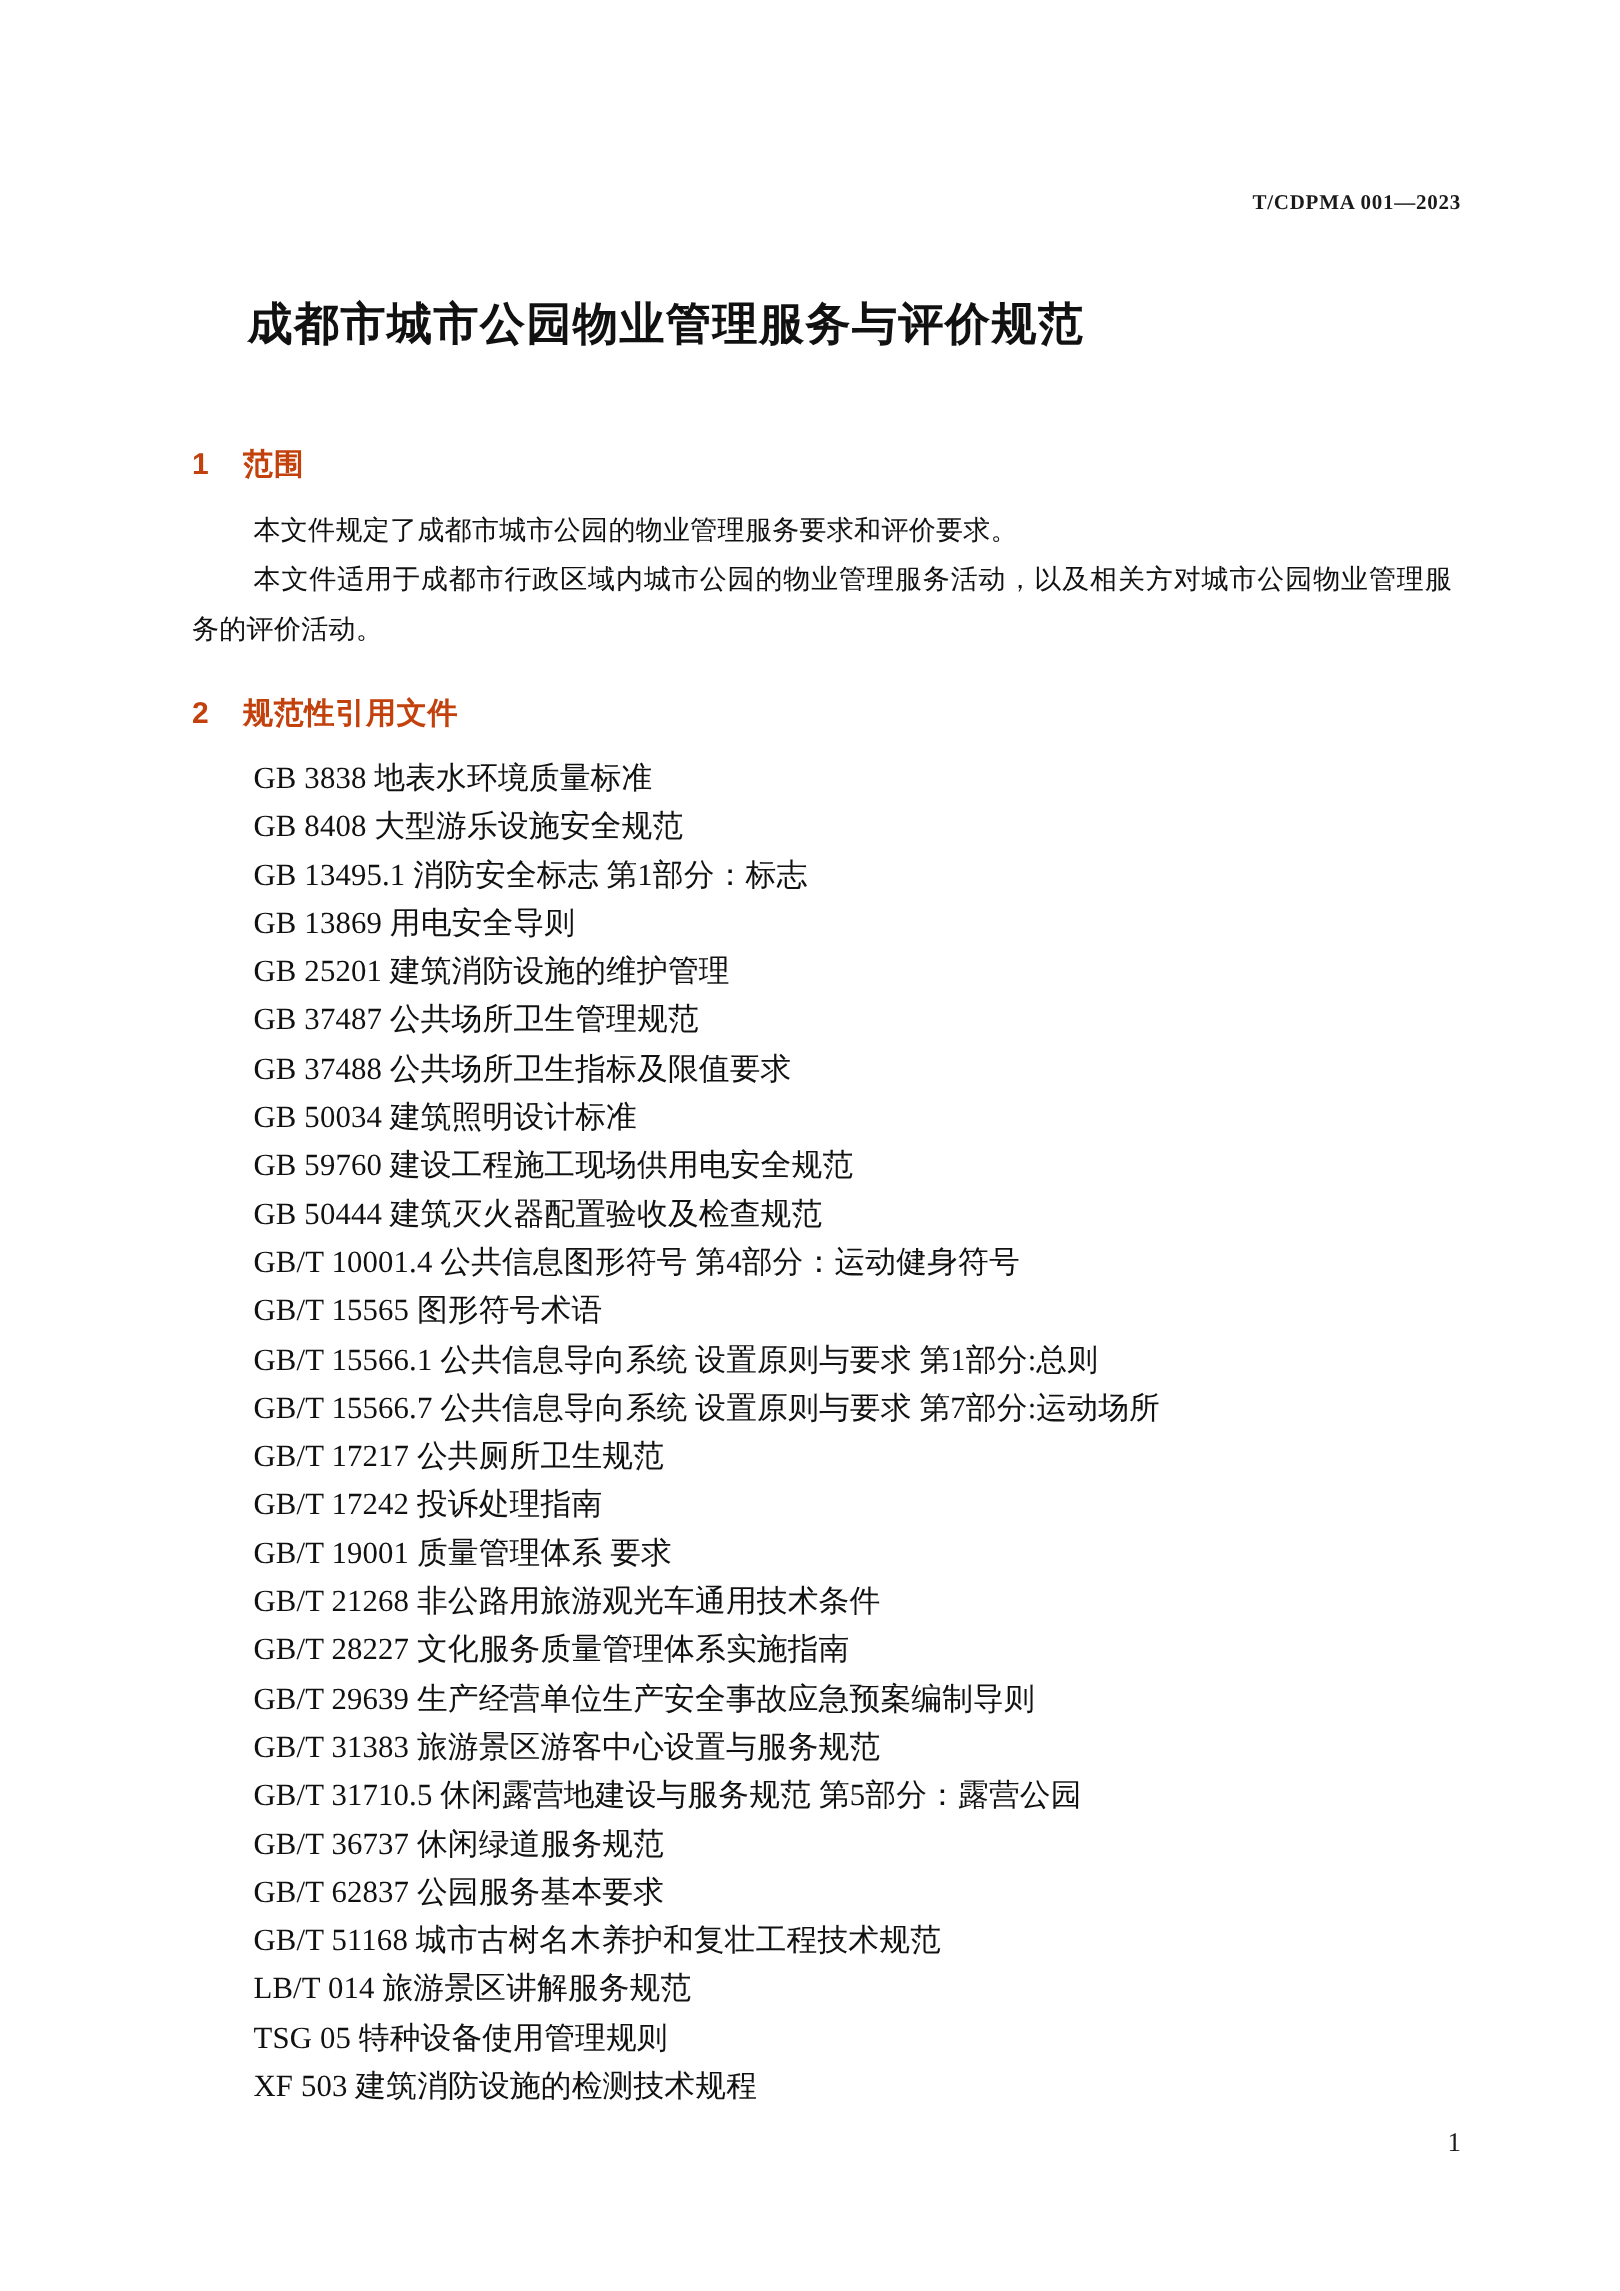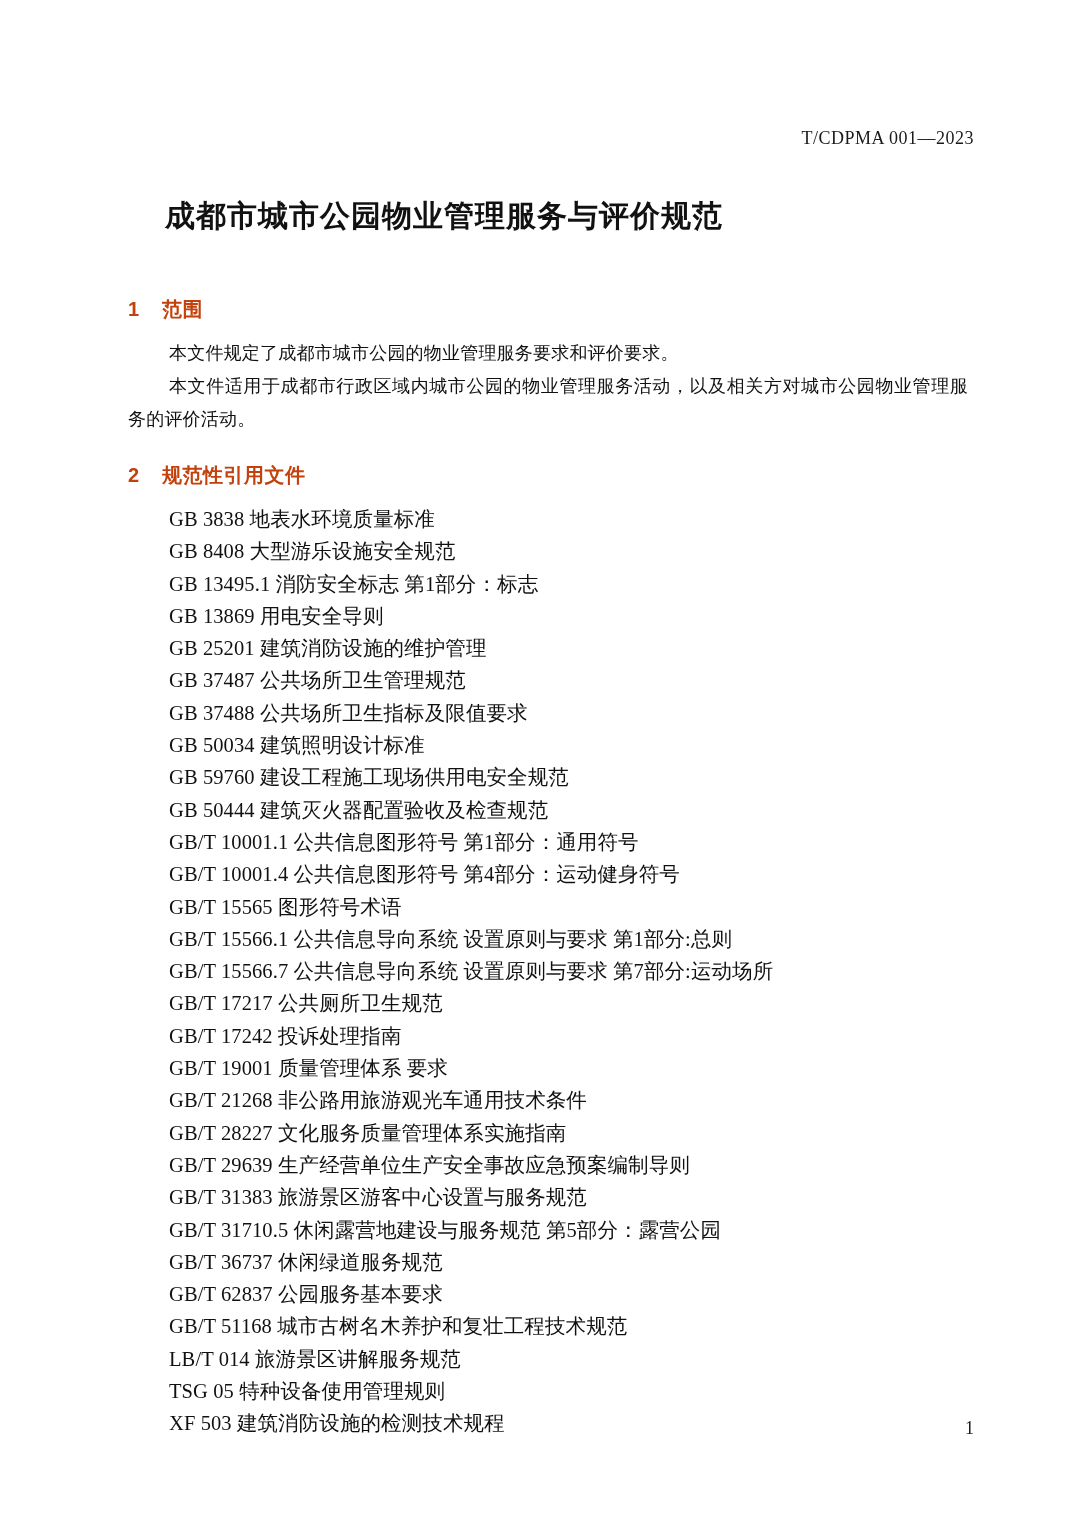--- a/index.html
+++ b/index.html
@@ -20,24 +20,25 @@
     width: 1080px;
     height: 1527px;
     box-sizing: border-box;
     padding: 0;
   }
   .header-code {
     position: absolute;
     top: 128px;
     right: 106px;
     font-family: "Liberation Serif", "DejaVu Serif", serif;
-    font-size: 18px;
+    font-size: 14px;
     letter-spacing: 0.5px;
     color: #1a1a1a;
     white-space: nowrap;
+    font-weight: bold;
   }
   .doc-title {
     position: absolute;
     top: 196px;
     left: 0;
     width: 888px;
     text-align: center;
     font-family: "Liberation Sans", "DejaVu Sans", sans-serif;
     font-weight: bold;
     font-size: 30px;
@@ -120,21 +121,20 @@
       <li>GB 3838  地表水环境质量标准</li>
       <li>GB 8408  大型游乐设施安全规范</li>
       <li>GB 13495.1  消防安全标志  第1部分：标志</li>
       <li>GB 13869  用电安全导则</li>
       <li>GB 25201  建筑消防设施的维护管理</li>
       <li>GB 37487  公共场所卫生管理规范</li>
       <li>GB 37488  公共场所卫生指标及限值要求</li>
       <li>GB 50034  建筑照明设计标准</li>
       <li>GB 59760  建设工程施工现场供用电安全规范</li>
       <li>GB 50444  建筑灭火器配置验收及检查规范</li>
-      <li>GB/T 10001.1  公共信息图形符号  第1部分：通用符号</li>
       <li>GB/T 10001.4  公共信息图形符号  第4部分：运动健身符号</li>
       <li>GB/T 15565  图形符号术语</li>
       <li>GB/T 15566.1  公共信息导向系统  设置原则与要求  第1部分:总则</li>
       <li>GB/T 15566.7  公共信息导向系统  设置原则与要求  第7部分:运动场所</li>
       <li>GB/T 17217  公共厕所卫生规范</li>
       <li>GB/T 17242  投诉处理指南</li>
       <li>GB/T 19001  质量管理体系  要求</li>
       <li>GB/T 21268  非公路用旅游观光车通用技术条件</li>
       <li>GB/T 28227  文化服务质量管理体系实施指南</li>
       <li>GB/T 29639  生产经营单位生产安全事故应急预案编制导则</li>

